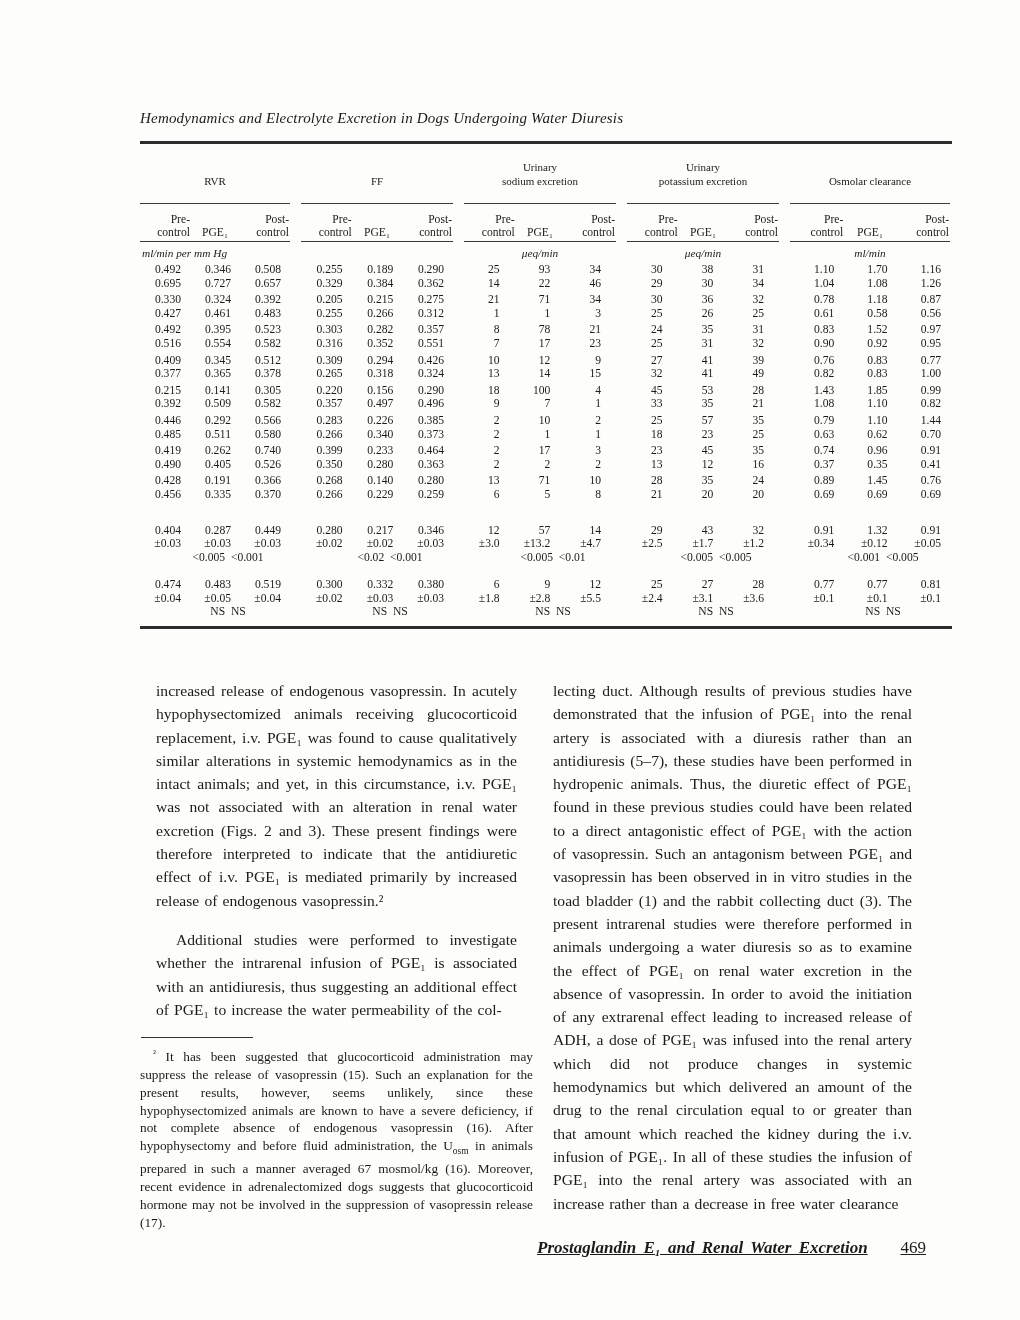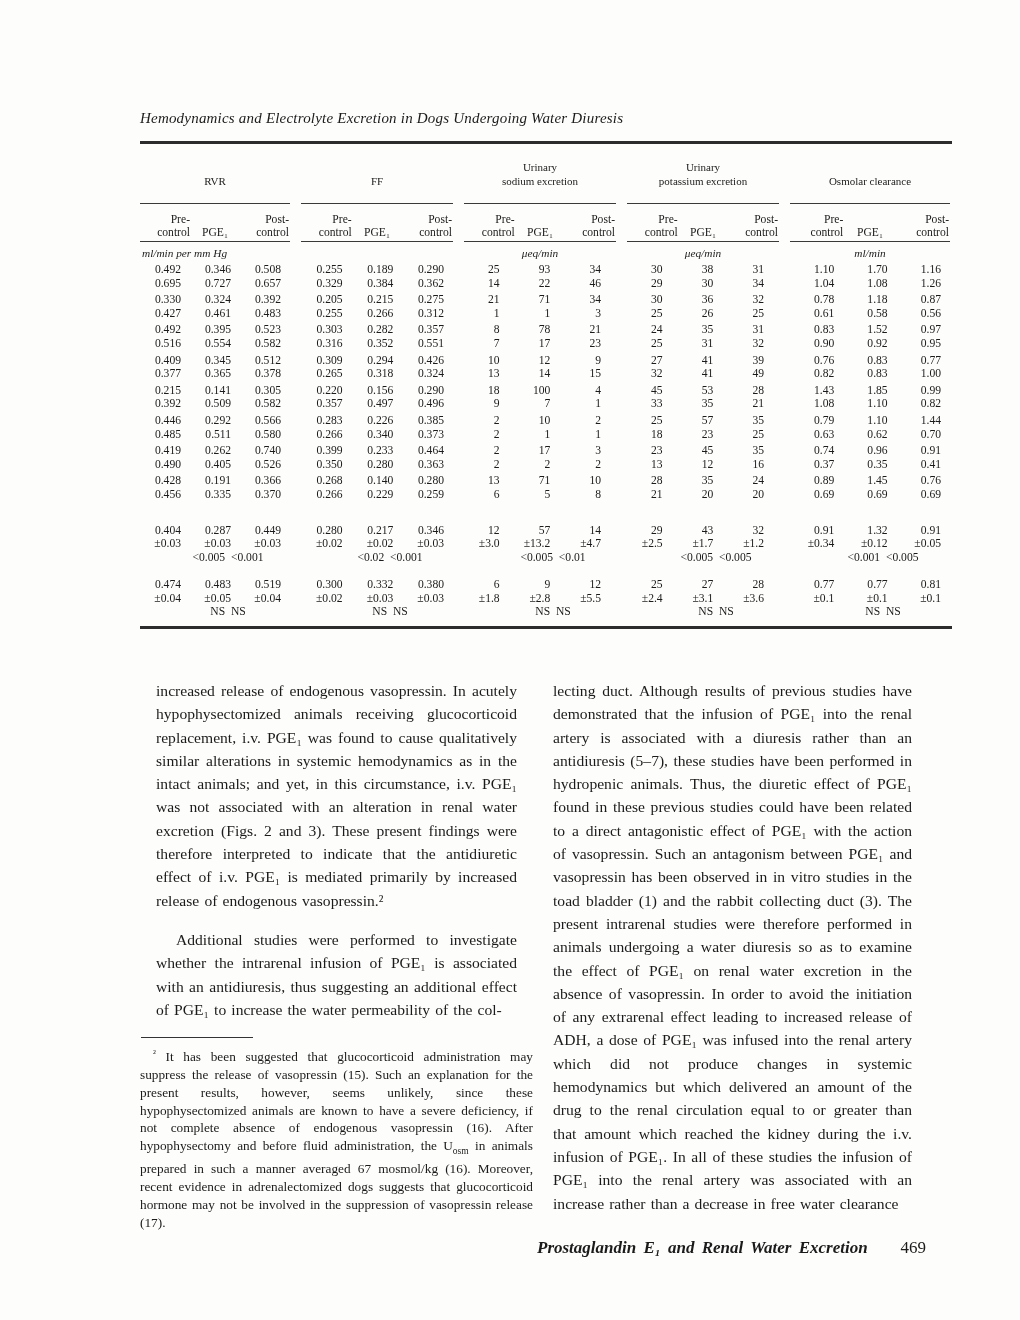--- a/index.html
+++ b/index.html
@@ -67,21 +67,21 @@
     margin:11px 0 7px 1px;
   }
   .footnote{
     font-size:13.3px;line-height:17.7px;text-align:justify;margin:0;
     word-spacing:1px;text-indent:13px;
   }
   .footnote sup{font-size:9.5px;}
   .footnote sub{font-size:9.5px;}
   .page-footer{
     display:flex;justify-content:space-between;align-items:center;
-    margin-top:23px;padding-right:2px;
+    margin-top:23px;padding-right:2px;text-decoration:underline;
   }
   .running-title{font-style:italic;font-weight:bold;font-size:17px;word-spacing:3px;}
   .page-number{font-size:17px;}
 </style>
 </head>
 <body>
 
 <div class="page-title">Hemodynamics and Electrolyte Excretion in Dogs Undergoing Water Diuresis</div>
 
 <div class="table-wrap">

